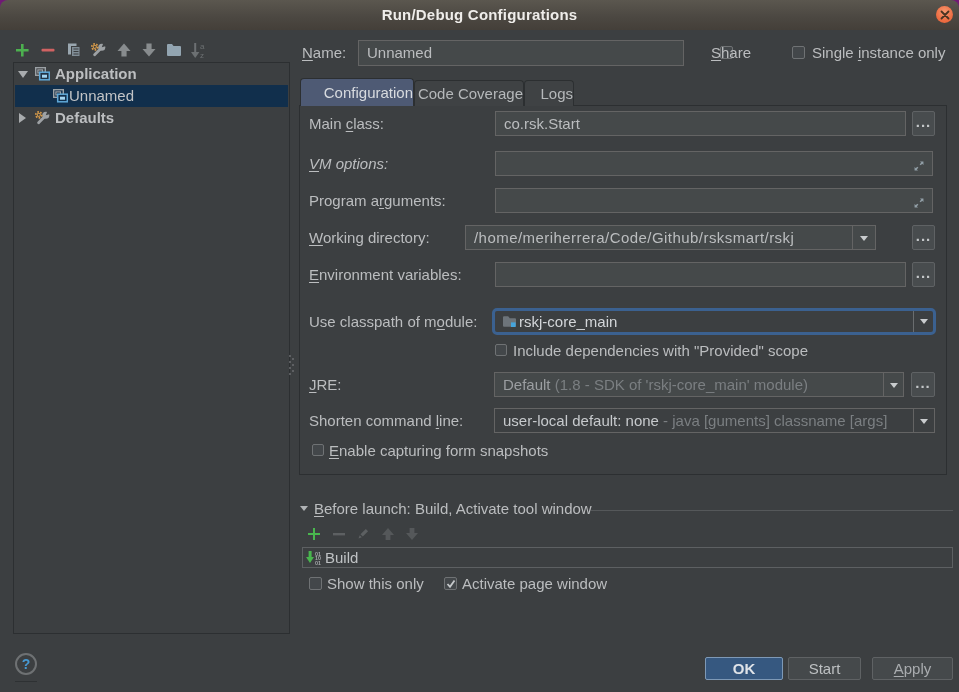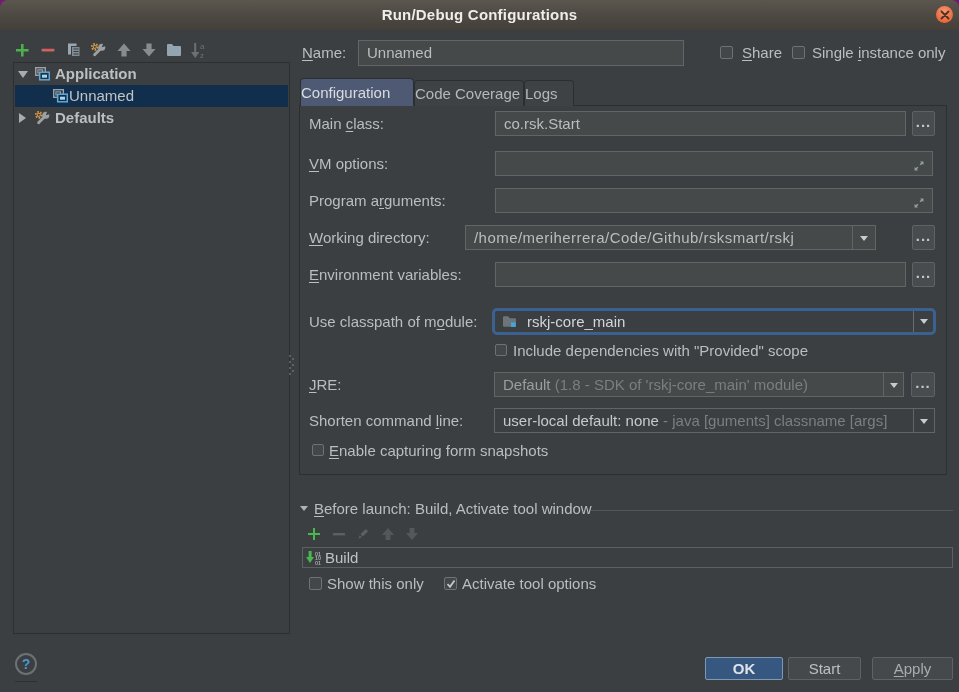--- a/index.html
+++ b/index.html
@@ -17,21 +17,21 @@
 .btn3{position:absolute;width:23px;height:25px;background:#484c4e;border:1px solid #5f6264;box-sizing:border-box;border-radius:2px;color:#c3c6c8;text-align:center;line-height:19px;font-weight:bold;letter-spacing:1px;}
 .cb{position:absolute;width:13px;height:13px;background:#43474a;border:1px solid #6f7274;border-radius:2px;box-sizing:border-box;}
 .darr{position:absolute;width:0;height:0;border-left:4.5px solid transparent;border-right:4.5px solid transparent;border-top:5.5px solid #c9ccce;}
 .csep{position:absolute;top:0;bottom:0;width:1px;background:#646464;}
 u{text-decoration:underline;text-underline-offset:2px;}
 
 #tree{position:absolute;left:13px;top:62px;width:277px;height:572px;border:1px solid #2c2f31;box-sizing:border-box;}
 .trow{position:absolute;left:1px;right:1px;height:22px;line-height:22px;font-weight:bold;color:#bcbec0;}
 #selrow{background:#112f4c;}
 
-.tab{position:absolute;box-sizing:border-box;text-align:left;}
+.tab{position:absolute;box-sizing:border-box;text-align:right;}
 #tab1{left:300px;top:78px;width:114px;height:28px;background:#4e5a74;border:1px solid #2c2f31;border-bottom:none;border-radius:4px 4px 0 0;line-height:27px;color:#d8dbdf;}
 #tab2{left:414px;top:80px;width:110px;height:26px;background:#3f4244;border:1px solid #2c2f31;border-bottom:none;border-radius:4px 4px 0 0;line-height:25px;color:#b5b8ba;}
 #tab3{left:524px;top:80px;width:50px;height:26px;background:#3f4244;border:1px solid #2c2f31;border-bottom:none;border-radius:4px 4px 0 0;line-height:25px;color:#b5b8ba;}
 
 #panel{position:absolute;left:299px;top:105px;width:648px;height:370px;border:1px solid #2c2f31;box-sizing:border-box;}
 #paneltopmask{position:absolute;left:301px;top:105px;width:112px;height:1px;background:#4e5a74;}
 
 .dbtn{position:absolute;height:23px;box-sizing:border-box;text-align:center;line-height:21px;border-radius:2px;}
 </style>
 </head>
@@ -142,37 +142,37 @@
         </svg>
       <span class="abs" style="left:40px;">Defaults</span>
     </div>
   </div>
 
   <div class="lbl" style="left:302px;top:40px;height:26px;line-height:26px;"><u>N</u>ame:</div>
   <div class="fld" style="left:358px;top:40px;width:326px;height:26px;">
       <div class="fldtx" style="line-height:24px;">Unnamed</div>
     </div>
   <div class="cb" style="left:720px;top:46px;"></div>
-  <div class="lbl" style="left:742px;top:40px;height:26px;line-height:26px;"><u>S</u>hare</div>
+  <div class="lbl" style="left:711px;top:40px;height:26px;line-height:26px;"><u>S</u>hare</div>
   <div class="cb" style="left:792px;top:46px;"></div>
   <div class="lbl" style="left:812px;top:40px;height:26px;line-height:26px;">Single <u>i</u>nstance only</div>
 
   <div id="panel"></div>
   <div class="tab" id="tab1">Configuration</div>
   <div class="tab" id="tab2">Code Coverage</div>
   <div class="tab" id="tab3">Logs</div>
   <div id="paneltopmask"></div>
 
   <div class="lbl" style="left:309px;top:111px;height:25px;line-height:25px;">Main <u>c</u>lass:</div>
   <div class="fld" style="left:495px;top:111px;width:411px;">
       <div class="fldtx">co.rsk.Start</div>
     </div>
   <div class="btn3" style="left:912px;top:111px;">...</div>
 
-  <div class="lbl" style="left:309px;top:151px;height:25px;line-height:25px;"><u>V</u>M options:</div>
+  <div class="lbl" style="left:309px;top:151px;height:25px;line-height:25px;font-style:italic;"><u>V</u>M options:</div>
   <div class="fld" style="left:495px;top:151px;width:438px;">
     <svg class="abs" style="right:6px;top:7px;" width="14" height="14" viewBox="0 0 13 13">
         <g fill="#93a0a8">
           <polygon points="10.6,2.4 10.6,5.6 7.4,2.4"></polygon>
           <path d="M9.3 3.7 L7.6 5.4" stroke="#93a0a8" stroke-width="1.4"></path>
           <polygon points="2.4,10.6 2.4,7.4 5.6,10.6"></polygon>
           <path d="M3.7 9.3 L5.4 7.6" stroke="#93a0a8" stroke-width="1.4"></path>
         </g>
       </svg>
   </div>
@@ -200,21 +200,21 @@
   <div class="lbl" style="left:309px;top:262px;height:25px;line-height:25px;"><u>E</u>nvironment variables:</div>
   <div class="fld" style="left:495px;top:262px;width:411px;"></div>
   <div class="btn3" style="left:912px;top:262px;">...</div>
 
   <div class="lbl" style="left:309px;top:309px;height:26px;line-height:26px;">Use classpath of m<u>o</u>dule:</div>
   <div class="fld" style="left:492px;top:308px;width:444px;height:27px;background:#3c3f41;border:3px solid #3b6190;border-radius:5px;">
     <svg class="abs" style="left:7px;top:3px;" width="15" height="15" viewBox="0 0 15 15">
         <path d="M1 3.2 a1 1 0 0 1 1 -1 h4.2 l1.6 2 h5.2 a1 1 0 0 1 1 1 v6.6 a1 1 0 0 1 -1 1 h-11 a1 1 0 0 1 -1 -1 z" fill="#6d747a"></path>
         <rect x="9" y="8.4" width="4.6" height="4.6" fill="#45a4dc"></rect>
       </svg>
-    <div class="fldtx" style="left:32px;color:#d3d6d9;line-height:21px;text-align:center;">rskj-core_main</div>
+    <div class="fldtx" style="left:24px;color:#d3d6d9;line-height:21px;text-align:center;">rskj-core_main</div>
     <div class="csep" style="right:19px;background:#6a6d6f;"></div>
     <div class="darr" style="right:5px;top:8px;"></div>
   </div>
 
   <div class="cb" style="left:495px;top:344px;width:12px;height:12px;"></div>
   <div class="lbl" style="left:513px;top:338px;height:25px;line-height:25px;">Include dependencies with "Provided" scope</div>
 
   <div class="lbl" style="left:309px;top:372px;height:25px;line-height:25px;"><u>J</u>RE:</div>
   <div class="fld" style="left:494px;top:372px;width:410px;">
     <div class="fldtx" style="color:#9b9ea1;">Default <span style="color:#7b7f82;">(1.8 - SDK of 'rskj-core_main' module)</span></div>
@@ -288,20 +288,20 @@
       </svg>
     <div class="fldtx" style="left:22px;line-height:19px;color:#bfc2c4;">Build</div>
   </div>
 
   <div class="cb" style="left:309px;top:577px;"></div>
   <div class="lbl" style="left:327px;top:571px;height:25px;line-height:25px;">Show this only</div>
   <div class="cb" style="left:444px;top:577px;"></div>
   <svg class="abs" style="left:446px;top:579px;" width="10" height="10" viewBox="0 0 10 10">
       <path d="M1.5 5 L4 7.8 L8.5 1.5" stroke="#c6c9cb" stroke-width="1.8" fill="none"></path>
     </svg>
-  <div class="lbl" style="left:462px;top:571px;height:25px;line-height:25px;">Activate tool options</div>
+  <div class="lbl" style="left:462px;top:571px;height:25px;line-height:25px;">Activate page window</div>
 
   <div class="abs" style="left:15px;top:653px;width:22px;height:22px;border-radius:50%;border:2px solid #6e7173;box-sizing:border-box;text-align:center;line-height:18px;color:#4799d2;font-weight:bold;font-size:14px;">?</div>
   <div class="dbtn" style="left:705px;top:657px;width:78px;background:#365880;border:1px solid #7e99b6;color:#dfe3e8;font-weight:bold;">OK</div>
   <div class="dbtn" style="left:788px;top:657px;width:73px;background:#45494b;border:1px solid #5f6264;color:#bdc0c2;">Start</div>
   <div class="abs" style="left:15px;top:681px;width:22px;height:1px;background:#2e3133;"></div>
   <div class="dbtn" style="left:872px;top:657px;width:81px;background:#45494b;border:1px solid #5f6264;color:#a9acaf;"><u>A</u>pply</div>
 </div>
 
 </body></html>

